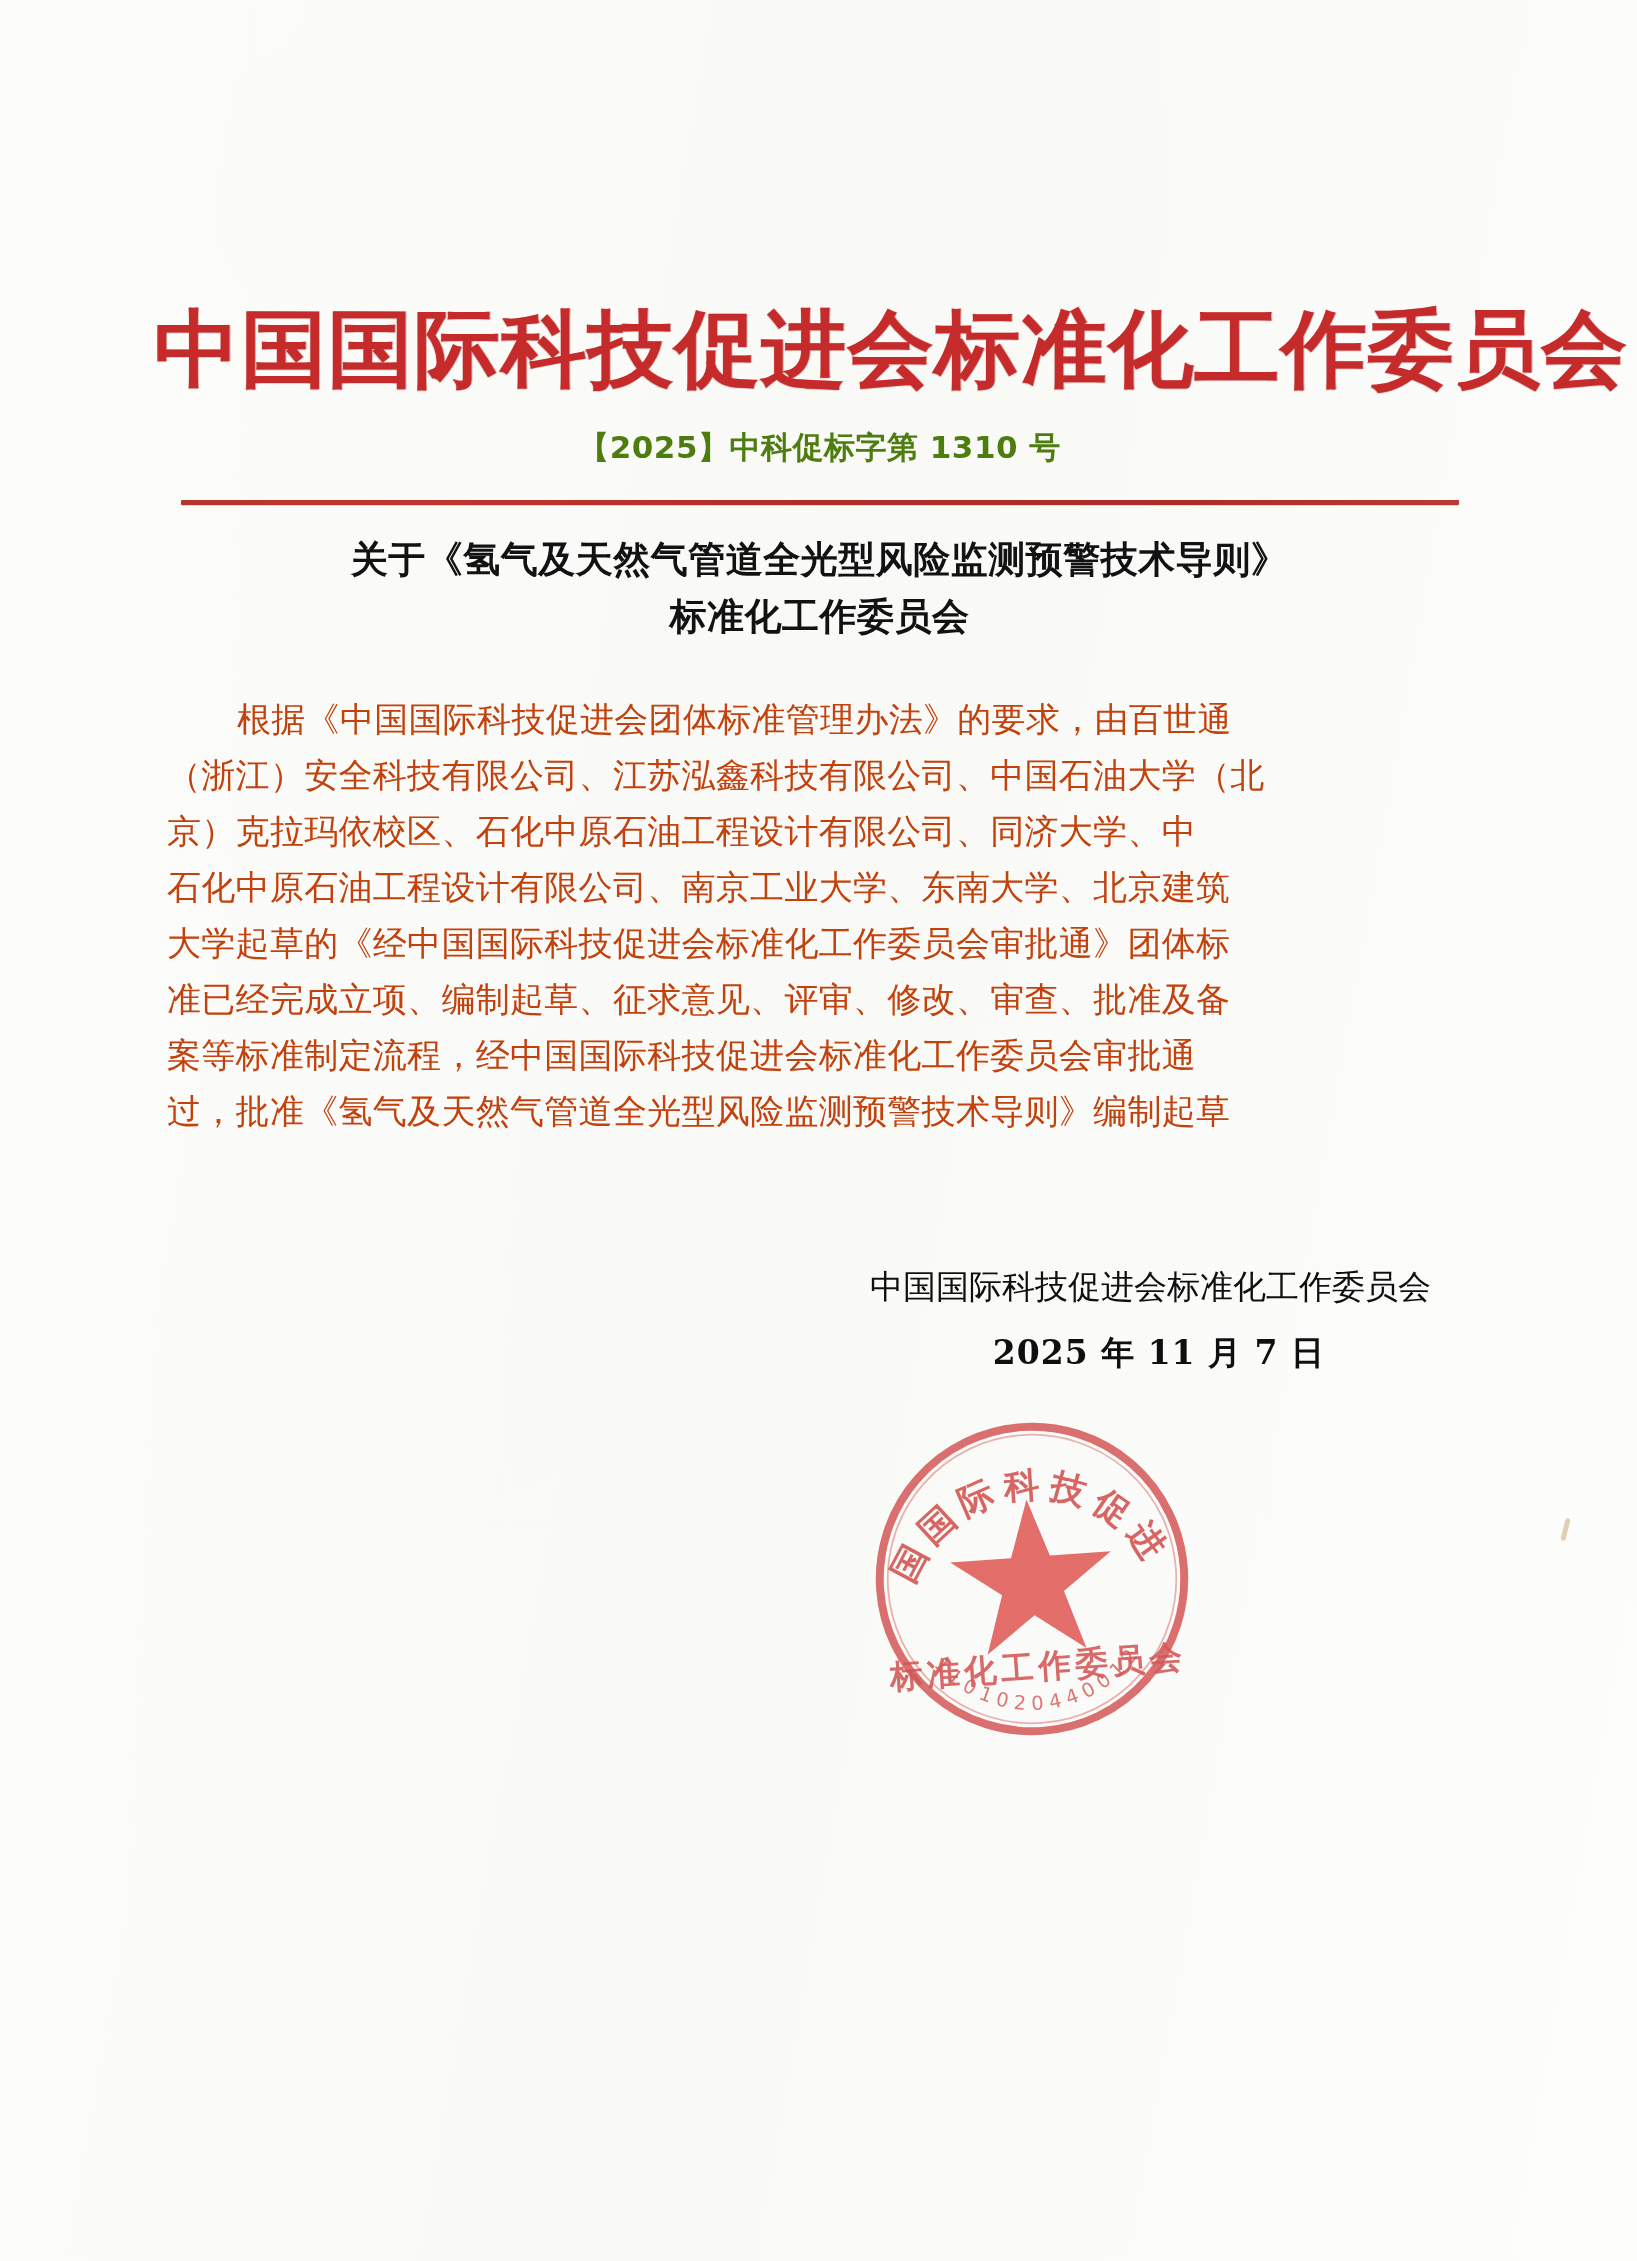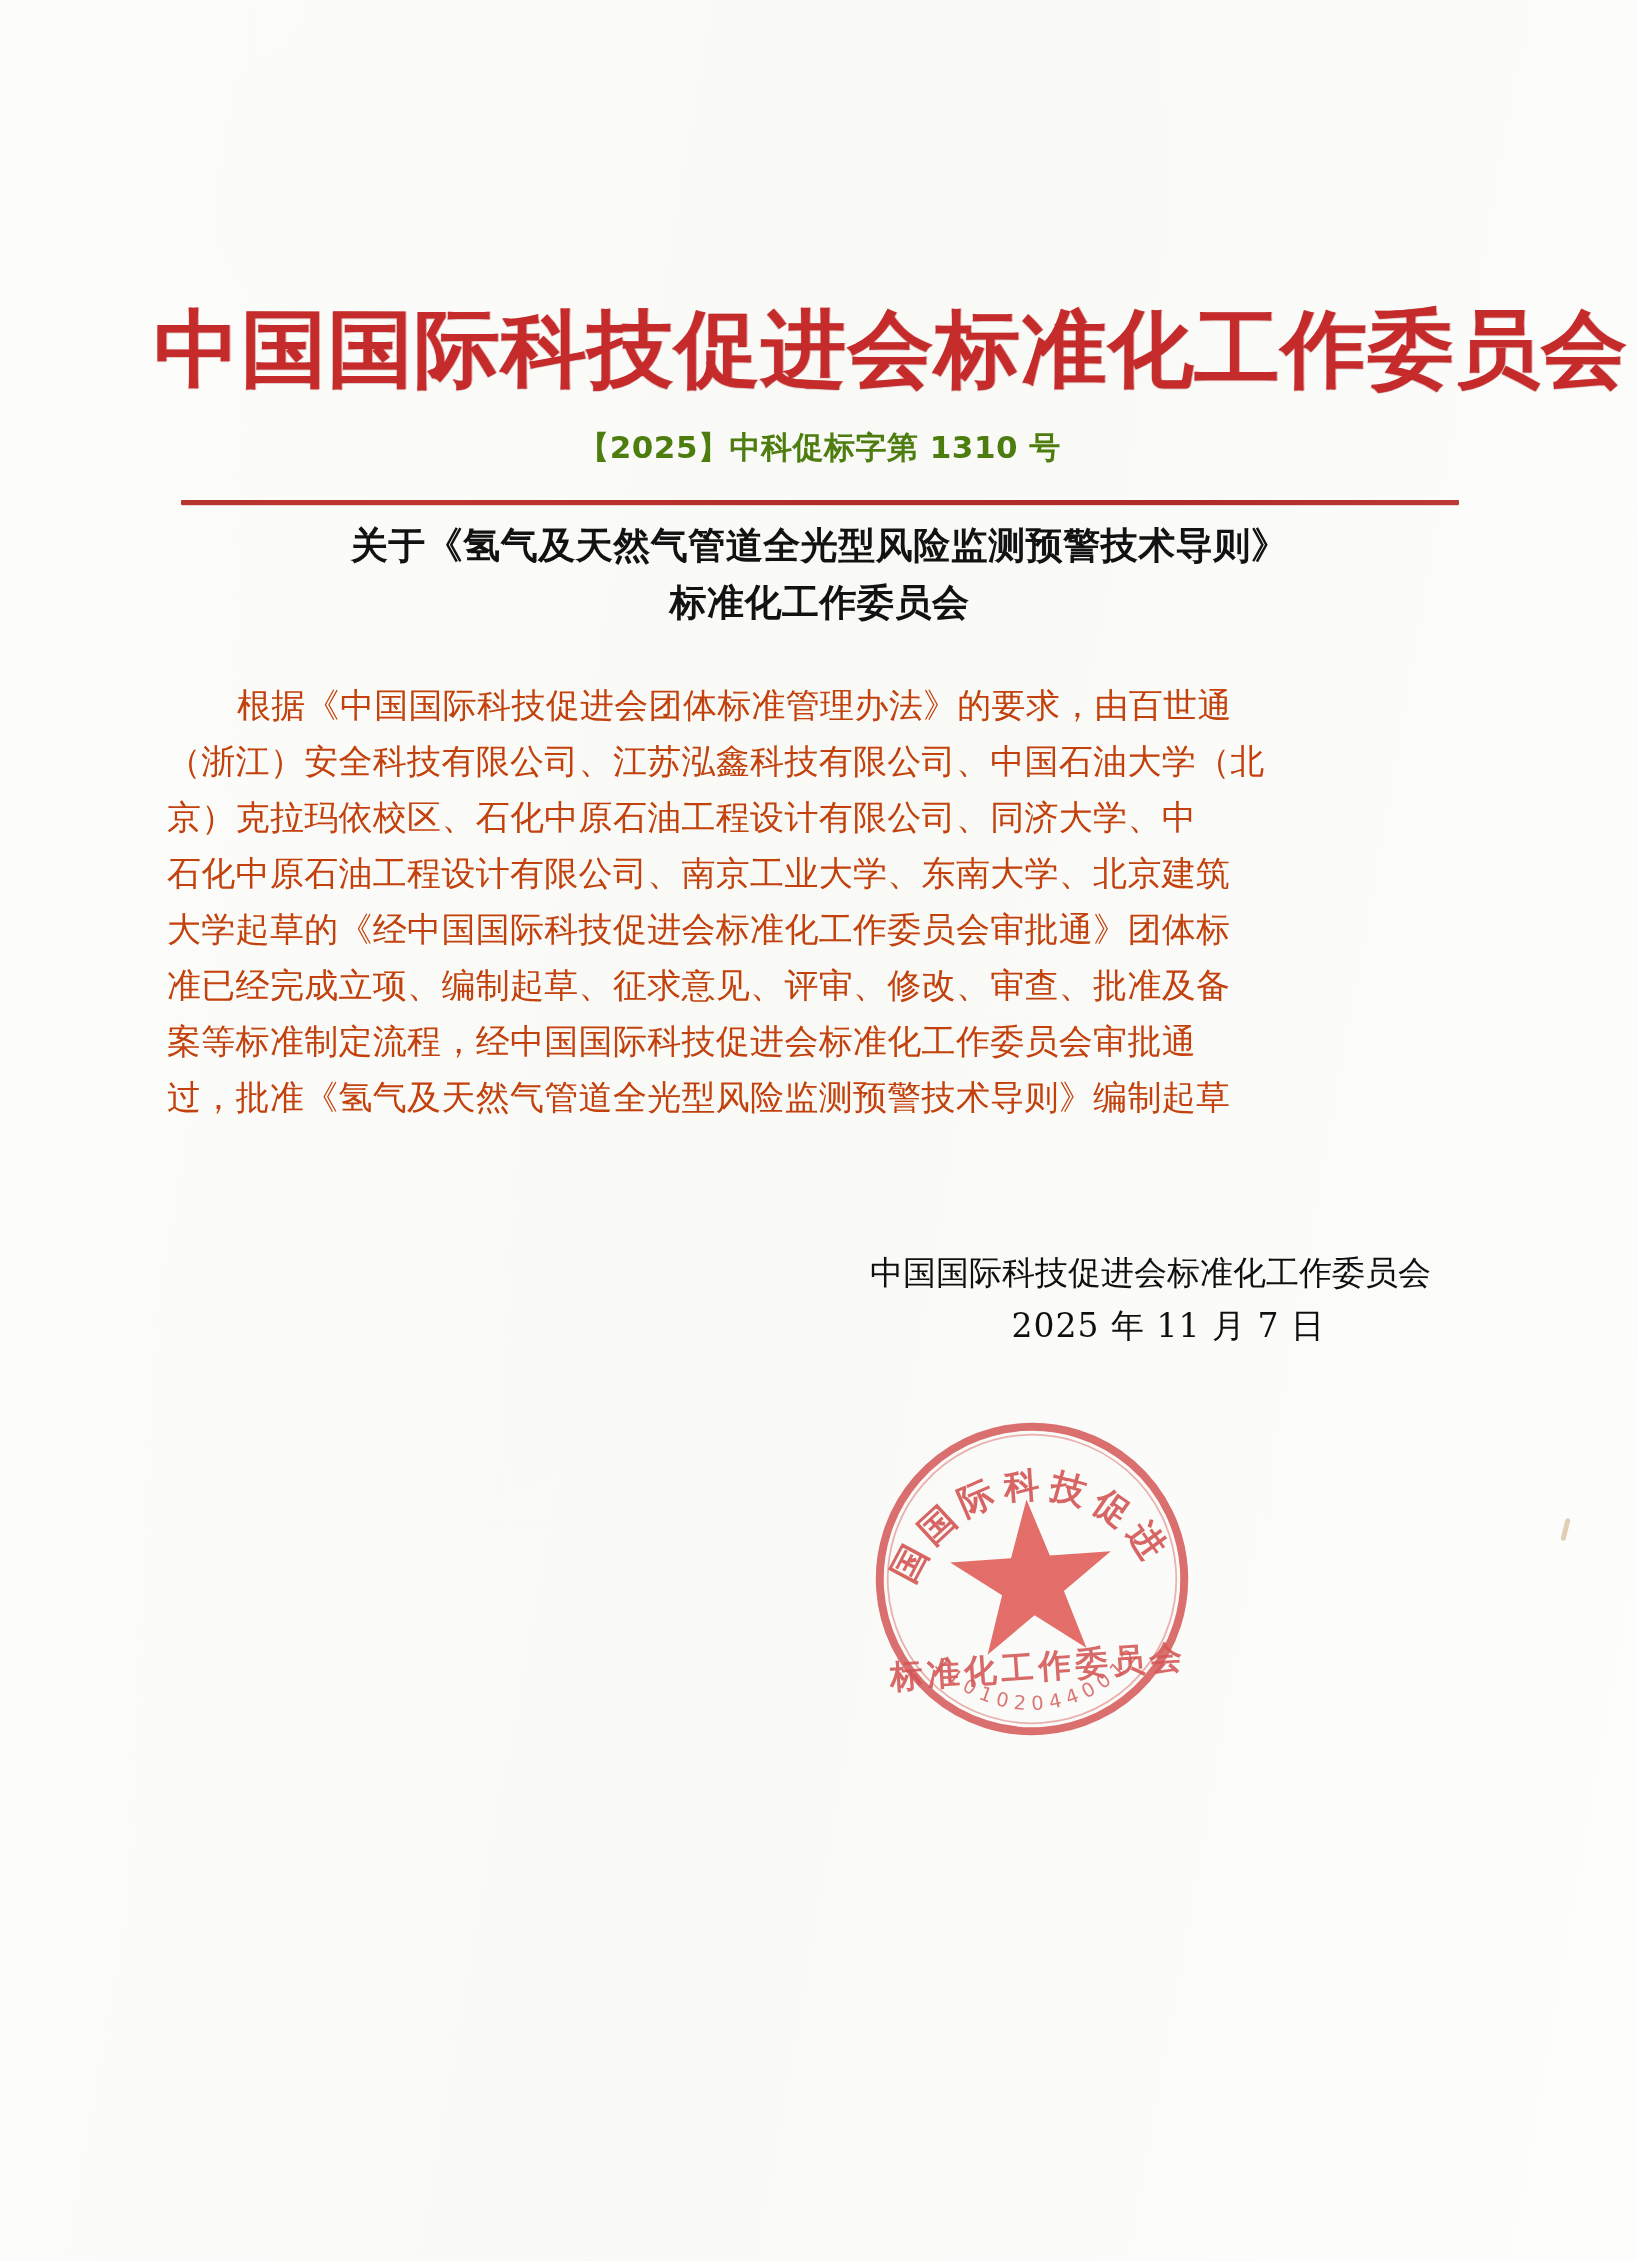--- a/index.html
+++ b/index.html
@@ -74,21 +74,21 @@
         #c0342e 20%,
         #b02d2a 52%,
         #ae2c27 78%,
         #bb3a33 100%);
     border-radius: 1px;
     box-shadow: 0 0.5px 0 rgba(160,40,35,0.35);
   }
 
   
   .title-block {
-    margin-top: 12px;
+    margin-top: 26px;
     text-align: center;
     color: #121212;
     font-family: "DejaVu Sans", "Liberation Sans", sans-serif;
     font-weight: 700;
     font-size: 37px;
     line-height: 1.55;
     letter-spacing: 0.5px;
   }
   .title-line { display: block; white-space: nowrap; }
 
@@ -116,23 +116,24 @@
     font-family: "DejaVu Serif", "Liberation Serif", serif;
     font-size: 33px;
     line-height: 1.6;
     text-align: right;
     padding-right: 41px;
   }
   .sign-org { display: block; white-space: nowrap; }
   .sign-date {
     display: block;
     white-space: nowrap;
-    margin-top: 1px;
+    margin-top: 14px;
     padding-right: 106px;
     letter-spacing: 1px;
+    font-weight: bold;
   }
 
   
   .seal {
     position: absolute;
     left: 855px;
     top: 1402px;
     width: 354px;
     height: 354px;
     pointer-events: none;

